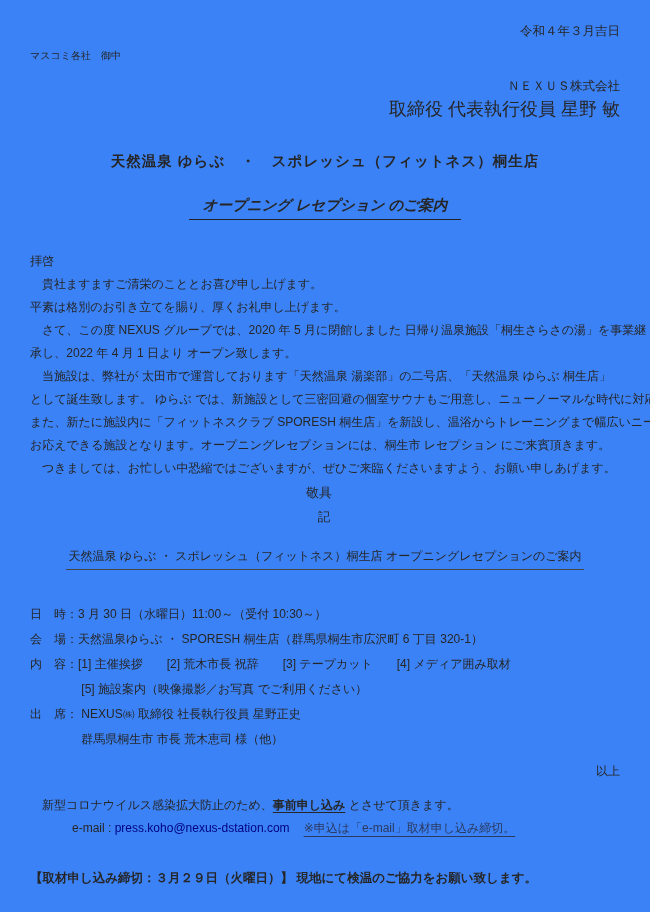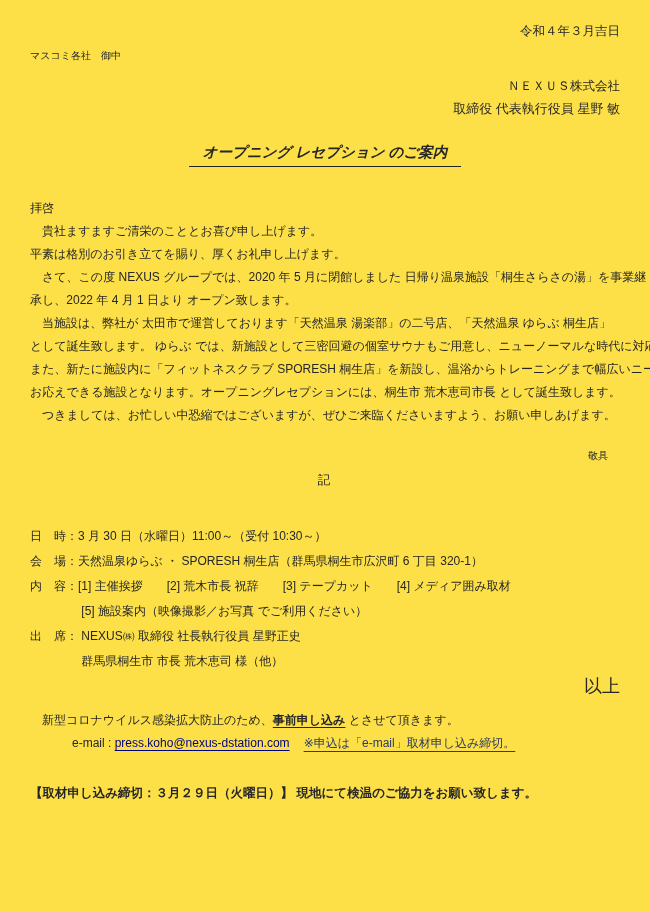--- a/index.html
+++ b/index.html
@@ -1,73 +1,72 @@
 <!DOCTYPE html>
 <html><head>
 <meta charset="utf-8">
 <style>
   * { margin: 0; padding: 0; box-sizing: border-box; }
   html, body { background: #e8e8e8; }
   .page {
     width: 650px;
     height: 912px;
     margin: 0 auto;
-    background: #fde047;
+    background: #3b82f6;
     color: #262626;
     font-family: "Liberation Sans", "DejaVu Sans", sans-serif;
     font-size: 12px;
     padding: 14px 30px 0 30px;
     overflow: hidden;
     position: relative;
   }
   .right { text-align: right; }
   .center { text-align: center; }
   .line { white-space: pre; line-height: 23px; }
 
   .date-line { line-height: 18px; margin-top: 8px; font-size: 12.5px; }
   .addressee { margin-top: 7px; font-size: 10px; line-height: 18px; }
   .company-line { margin-top: 12px; font-size: 12.5px; line-height: 18px; }
-  .signer-line { margin-top: 5px; font-size: 13px; line-height: 18px; }
+  .signer-line { margin-top: 5px; font-size: 18px; line-height: 18px; }
 
   .title1 { margin-top: 33px; font-size: 14.5px; font-weight: bold; letter-spacing: 1px; line-height: 20px; }
   .title2 { margin-top: 24px; font-size: 14.5px; font-weight: bold; line-height: 20px; font-style: italic; }
   .title2 .u-wrap {
     display: inline-block;
     border-bottom: 1.5px solid #222222;
     padding: 0 14px 4px 14px;
   }
 
   .letter { margin-top: 30px; }
-  .closing { margin-top: 17px; line-height: 23px; padding-right: 12px; font-size: 10px; }
+  .closing { margin-top: 1px; line-height: 23px; padding-right: 12px; font-size: 13px; text-align: center; }
   .ki { margin-top: 2px; line-height: 23px; font-size: 12.5px; letter-spacing: 2px; }
 
   .section-heading { margin-top: 17px; line-height: 20px; }
   .section-heading .u-wrap {
     display: inline-block;
     border-bottom: 1px solid #444444;
     padding: 0 2px 3px 2px;
     white-space: pre;
   }
 
   .details { margin-top: 32px; }
   .details .line { line-height: 25px; }
 
-  .end-line { margin-top: 1px; line-height: 23px; font-size: 18px; }
+  .end-line { margin-top: 8px; line-height: 23px; font-size: 12px; }
 
   .notice { margin-top: 11px; }
   .notice .line { line-height: 23px; }
   .pre-apply {
     font-weight: bold;
     text-decoration: underline;
     text-underline-offset: 3px;
   }
   .email-line { line-height: 23px; white-space: pre; padding-left: 42px; }
   .email-link {
     color: #000080;
-    text-decoration: underline;
     text-underline-offset: 3px;
     cursor: pointer;
   }
   .email-note {
     color: #2b3a60;
     text-decoration: underline;
     text-underline-offset: 4px;
     margin-left: 14px;
   }
 
@@ -82,40 +81,44 @@
 </head>
 <body>
 
 <div class="page">
 
   <div class="date-line right">令和４年３月吉日</div>
   <div class="addressee">マスコミ各社　御中</div>
   <div class="company-line right">ＮＥＸＵＳ株式会社</div>
   <div class="signer-line right">取締役 代表執行役員 星野 敏</div>
 
+  <div class="title1 center">天然温泉 ゆらぶ　・　スポレッシュ（フィットネス）桐生店</div>
   <div class="title2 center">
     <span class="u-wrap">オープニング レセプション のご案内</span>
   </div>
 
   <div class="letter">
       <div class="line">拝啓</div>
       <div class="line">　貴社ますますご清栄のこととお喜び申し上げます。</div>
       <div class="line">平素は格別のお引き立てを賜り、厚くお礼申し上げます。</div>
       <div class="line">　さて、この度 NEXUS グループでは、2020 年 5 月に閉館しました 日帰り温泉施設「桐生さらさの湯」を事業継</div>
       <div class="line">承し、2022 年 4 月 1 日より オープン致します。</div>
       <div class="line">　当施設は、弊社が 太田市で運営しております「天然温泉 湯楽部」の二号店、「天然温泉 ゆらぶ 桐生店」</div>
       <div class="line">として誕生致します。 ゆらぶ では、新施設として三密回避の個室サウナもご用意し、ニューノーマルな時代に対応。</div>
       <div class="line">また、新たに施設内に「フィットネスクラブ SPORESH 桐生店」を新設し、温浴からトレーニングまで幅広いニーズに</div>
-      <div class="line">お応えできる施設となります。オープニングレセプションには、桐生市 荒木恵司市長 として誕生致します。</div>
+      <div class="line">お応えできる施設となります。オープニングレセプションには、桐生市 レセプション にご来賓頂きます。</div>
       <div class="line">　つきましては、お忙しい中恐縮ではございますが、ぜひご来臨くださいますよう、お願い申しあげます。</div>
     </div>
 
   <div class="closing right">敬具</div>
   <div class="ki center">記</div>
 
+  <div class="section-heading center">
+    <span class="u-wrap">天然温泉 ゆらぶ ・ スポレッシュ（フィットネス）桐生店 オープニングレセプションのご案内</span>
+  </div>
 
   <div class="details">
       <div class="line">日　時：3 月 30 日（水曜日）11:00～（受付 10:30～）</div>
       <div class="line">会　場：天然温泉ゆらぶ ・ SPORESH 桐生店（群馬県桐生市広沢町 6 丁目 320-1）</div>
       <div class="line">内　容：[1] 主催挨拶　　[2] 荒木市長 祝辞　　[3] テープカット　　[4] メディア囲み取材</div>
       <div class="line">　　　　 [5] 施設案内（映像撮影／お写真 でご利用ください）</div>
       <div class="line">出　席： NEXUS㈱ 取締役 社長執行役員 星野正史</div>
       <div class="line">　　　　 群馬県桐生市 市長 荒木恵司 様（他）</div>
     </div>
 

